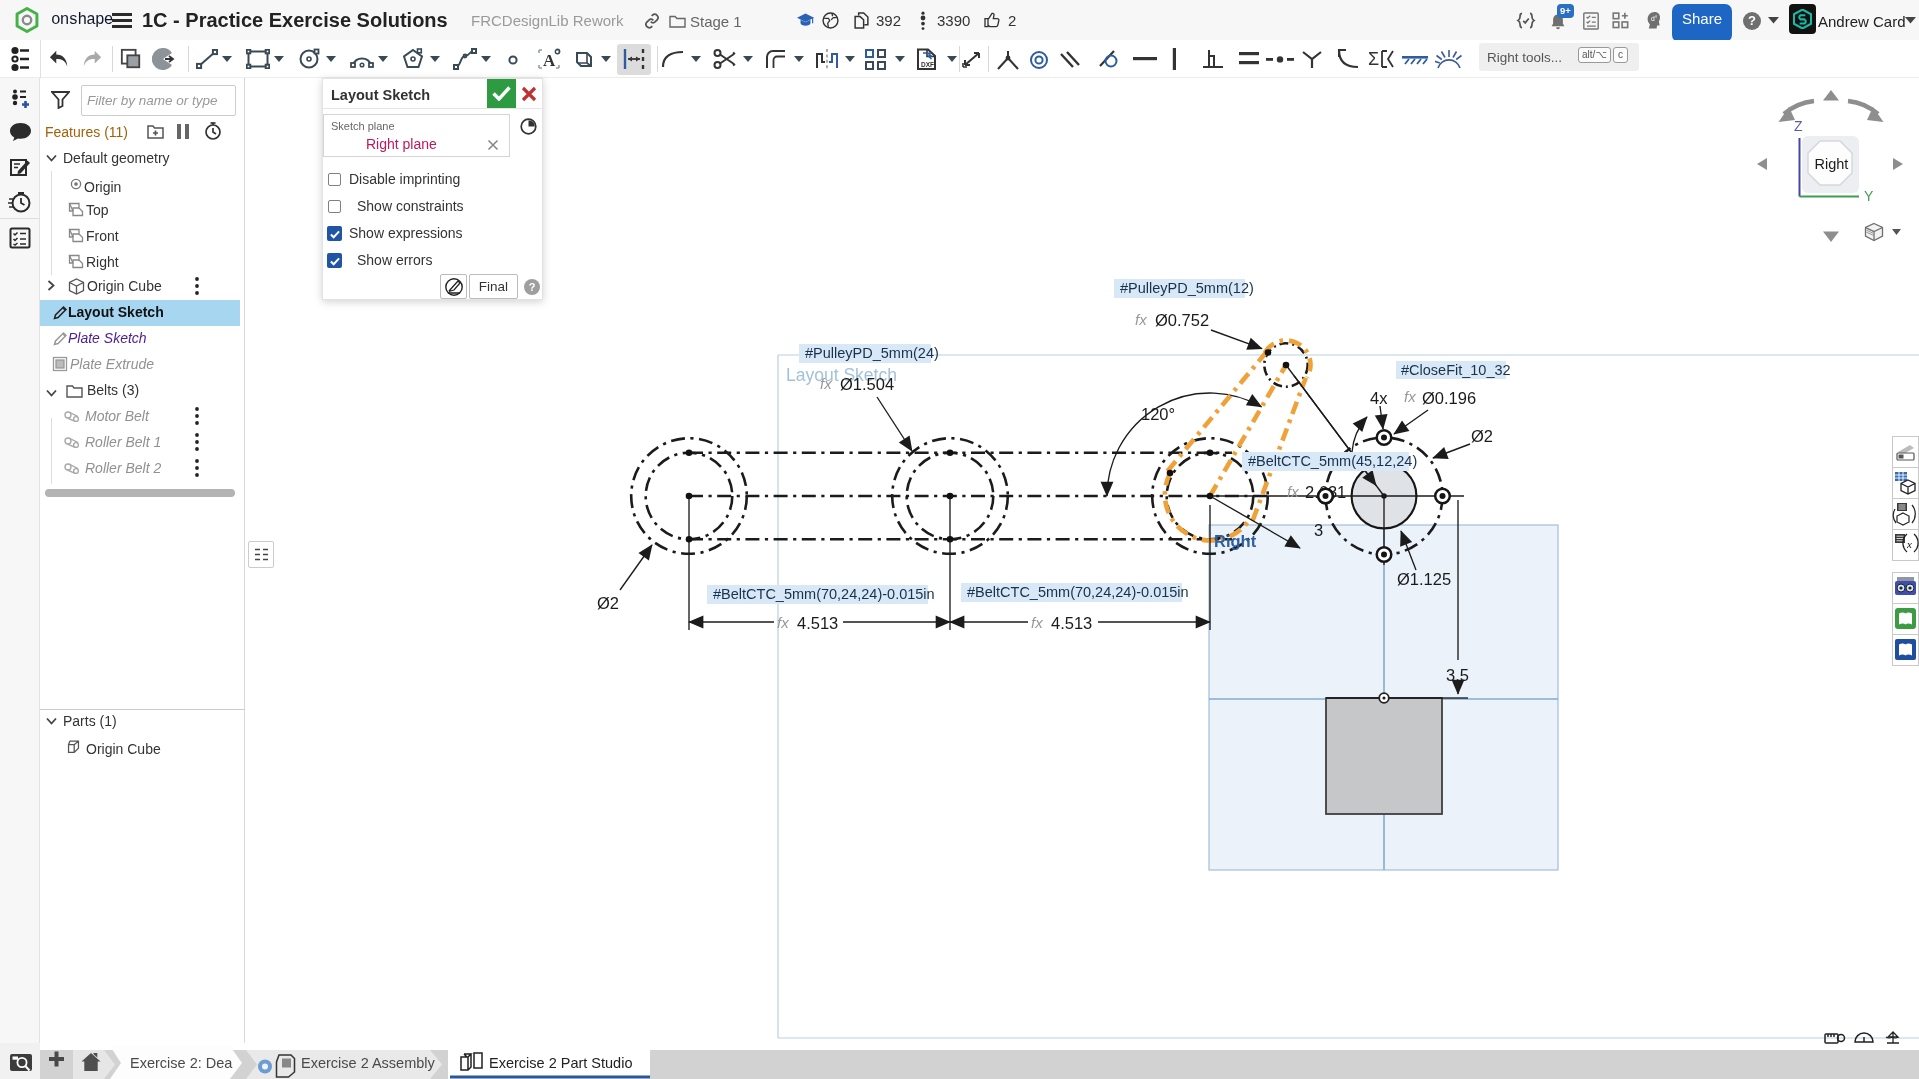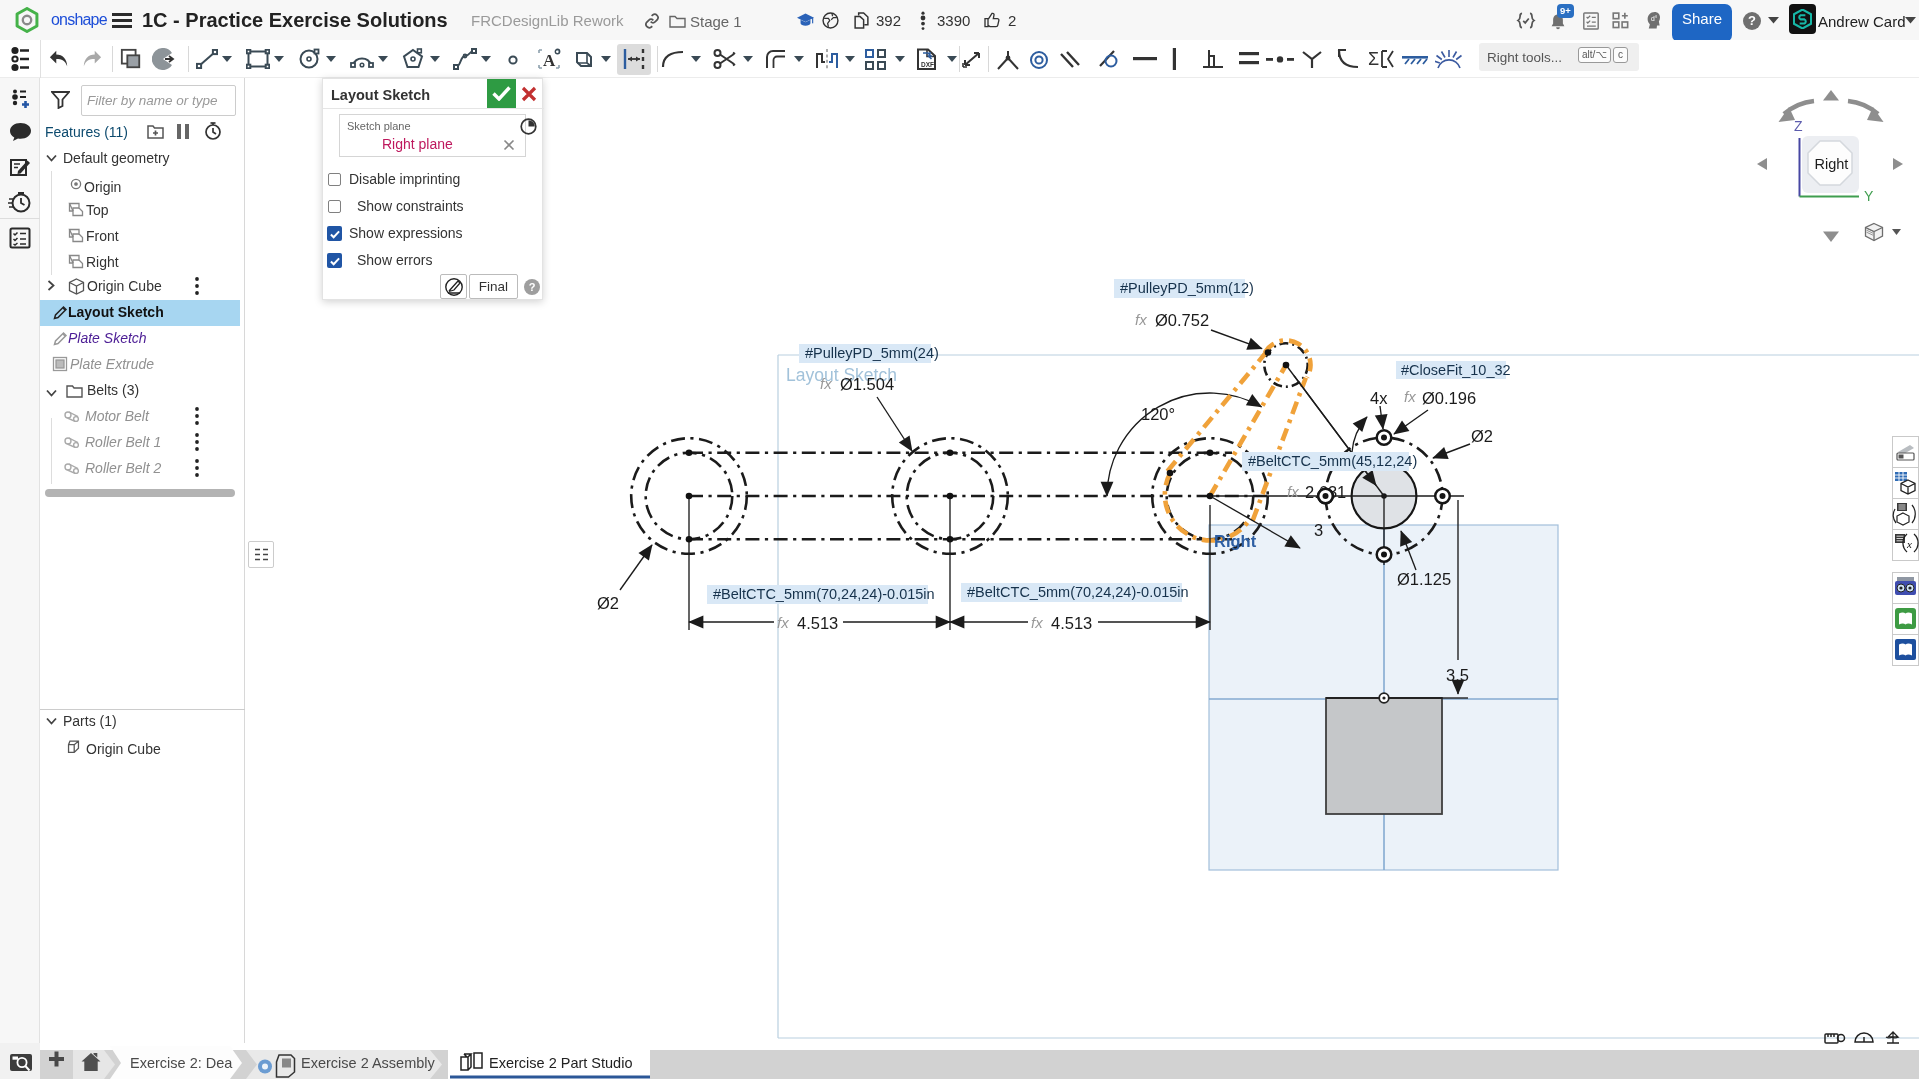--- a/index.html
+++ b/index.html
@@ -277,21 +277,21 @@
       </g>
       <path d="M152 144 h9 l-4.5 6 Z" fill="#555"></path>
     </svg>
   </div>
   <div id="topbar">
 
     <svg class="abs" style="left:14px;top:7px" width="26" height="26" viewBox="0 0 27 27">
       <path d="M13.5 1.5 L23.8 7.2 V19.8 L13.5 25.5 L3.2 19.8 V7.2 Z" fill="none" stroke="#45b249" stroke-width="3.1" stroke-linejoin="round"></path>
       <circle cx="13.5" cy="13.5" r="4.4" fill="none" stroke="#8a8a8a" stroke-width="2.4"></circle>
     </svg>
-    <div class="txt" style="left:51px;top:11px;font-size:16px;color:#1d4ed8;letter-spacing:-0.8px;">onshape</div>
+    <div class="txt" style="left:51px;top:11px;font-size:16px;color:#0f172a;letter-spacing:-0.8px;font-family:Liberation Mono, monospace;">onshape</div>
     <svg class="abs" style="left:112px;top:13px" width="20" height="16" viewBox="0 0 20 16">
       <rect x="0" y="0" width="20" height="3" fill="#2b2b2b"></rect>
         <rect x="0" y="6" width="20" height="3" fill="#2b2b2b"></rect>
         <rect x="0" y="12" width="20" height="3" fill="#2b2b2b"></rect>
     </svg>
     <div class="txt" style="left:142px;top:9px;font-size:20px;font-weight:bold;color:#222;">1C - Practice Exercise Solutions</div>
     <div class="txt" style="left:471px;top:12px;font-size:15px;color:#9a9a9a;">FRCDesignLib Rework</div>
 
     <svg class="abs" style="left:644px;top:13px" width="16" height="16" viewBox="0 0 24 24" fill="none" stroke="#555" stroke-width="2.6">
       <path d="M10 13a5 5 0 0 0 7 0l3-3a5 5 0 0 0-7-7l-1.5 1.5"></path>
@@ -641,21 +641,21 @@
     </svg>
   </div>
   <div id="panel">
 
     <svg class="abs" style="left:11px;top:12px" width="19" height="19" viewBox="0 0 19 19" fill="none" stroke="#333" stroke-width="1.8">
       <path d="M1 2 H18 L11.5 9.5 V16 L7.5 18 V9.5 Z"></path>
     </svg>
     <div class="abs" style="left:41px;top:7px;width:155px;height:31px;border:1px solid #ccc;border-radius:2px;background:#fff;"></div>
     <div class="txt" style="left:47px;top:15px;font-size:13.5px;color:#999;font-style:italic;">Filter by name or type</div>
 
-    <div class="txt" style="left:5px;top:46px;font-size:14px;color:#0c4a6e;text-align:right;">Features (11)</div>
+    <div class="txt" style="left:5px;top:46px;font-size:14px;color:#a16207;text-align:right;">Features (11)</div>
     <svg class="abs" style="left:107px;top:46px" width="17" height="15" viewBox="0 0 17 15" fill="none" stroke="#555" stroke-width="1.5">
       <path d="M1 2 h5 l1.5 2 H16 v10 H1 Z"></path>
         <path d="M8.5 6.5 v5 M6 9 h5" stroke-width="1.7"></path>
     </svg>
     <svg class="abs" style="left:136px;top:46px" width="14" height="15" viewBox="0 0 14 15">
         <rect x="1" width="4" height="15" fill="#666"></rect>
         <rect x="9" width="4" height="15" fill="#666"></rect>
       </svg>
     <svg class="abs" style="left:164px;top:44px" width="18" height="18" viewBox="0 0 18 18" fill="none" stroke="#333" stroke-width="1.7">
       <circle cx="9" cy="10" r="7"></circle>
@@ -833,21 +833,21 @@
     <div class="abs" style="left:164px;top:0px;width:29px;height:29px;background:#2e9b43;">
       <svg style="position:absolute;left:5px;top:7px" width="19" height="15" viewBox="0 0 19 15">
           <path d="M1.5 7.5 L7 13 L17.5 1.5" fill="none" stroke="#fff" stroke-width="3.4"></path>
         </svg>
     </div>
     <svg class="abs" style="left:198px;top:7px" width="16" height="16" viewBox="0 0 16 16">
         <path d="M2 2 L14 14 M14 2 L2 14" stroke="#c23030" stroke-width="3.2"></path>
       </svg>
     <div class="abs" style="left:0;top:29px;width:221px;height:1px;background:#e5e5e5;"></div>
 
-    <div class="abs" style="left:16px;top:35px;width:187px;height:43px;border:1px solid #d5d5d5;background:#fff;">
+    <div class="abs" style="left:0;top:35px;width:187px;height:43px;border:1px solid #d5d5d5;background:#fff;">
       <div class="txt" style="left:7px;top:5px;font-size:11px;color:#666;">Sketch plane</div>
       <div class="txt" style="left:8px;top:21px;font-size:14px;color:#be185d;margin-left:34px;">Right plane</div>
       <svg style="position:absolute;left:163px;top:24px" width="12" height="12" viewBox="0 0 12 12">
           <path d="M1.5 1.5 L10.5 10.5 M10.5 1.5 L1.5 10.5" stroke="#888" stroke-width="1.6"></path>
         </svg>
     </div>
     <svg class="abs" style="left:197px;top:39px" width="17" height="17" viewBox="0 0 17 17">
       <circle cx="8.5" cy="8.5" r="7.3" fill="none" stroke="#333" stroke-width="1.7"></circle>
       <path d="M8.5 8.5 V2.2 A6.3 6.3 0 0 1 14.8 8.5 Z" fill="#333"></path>
     </svg>

